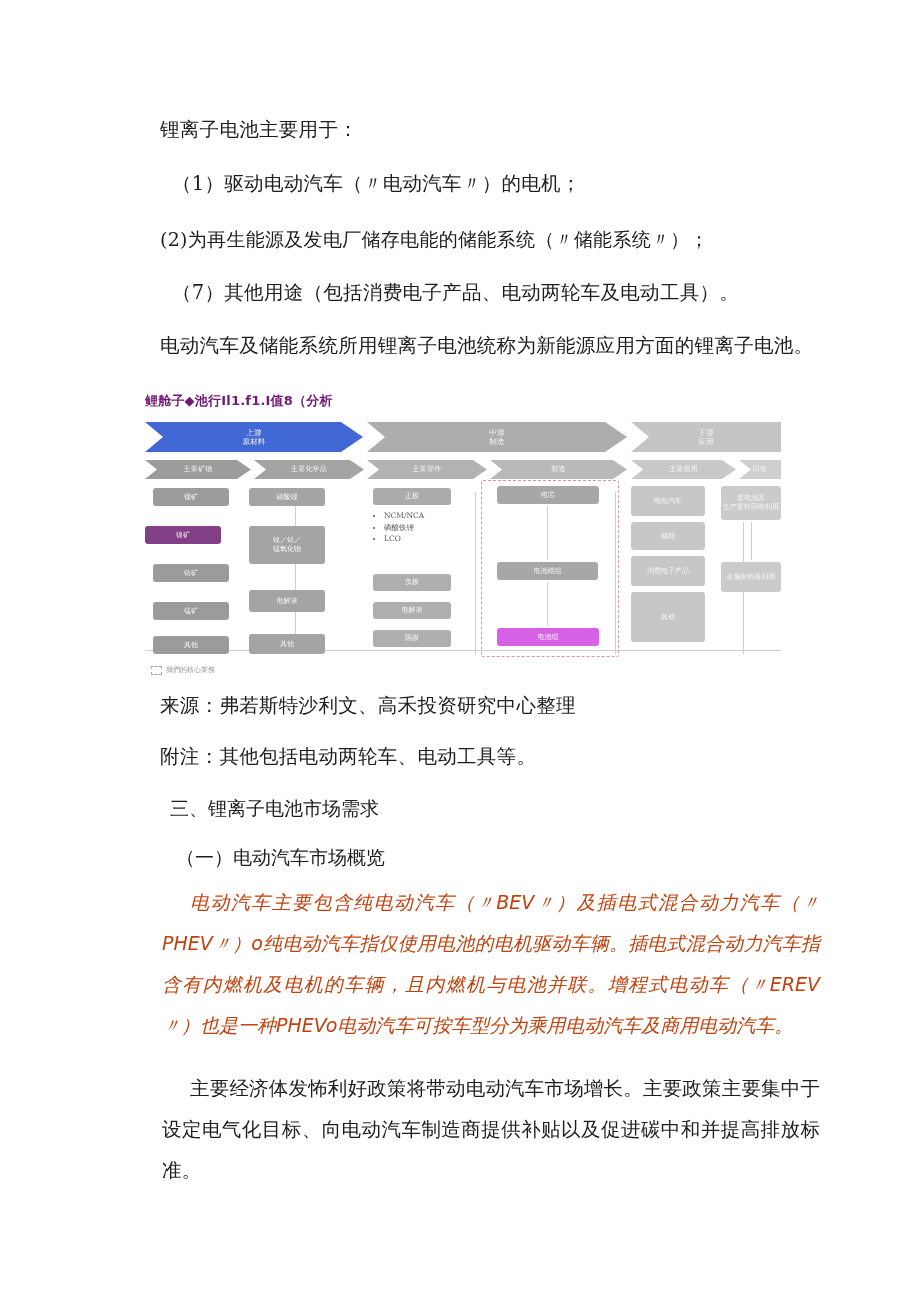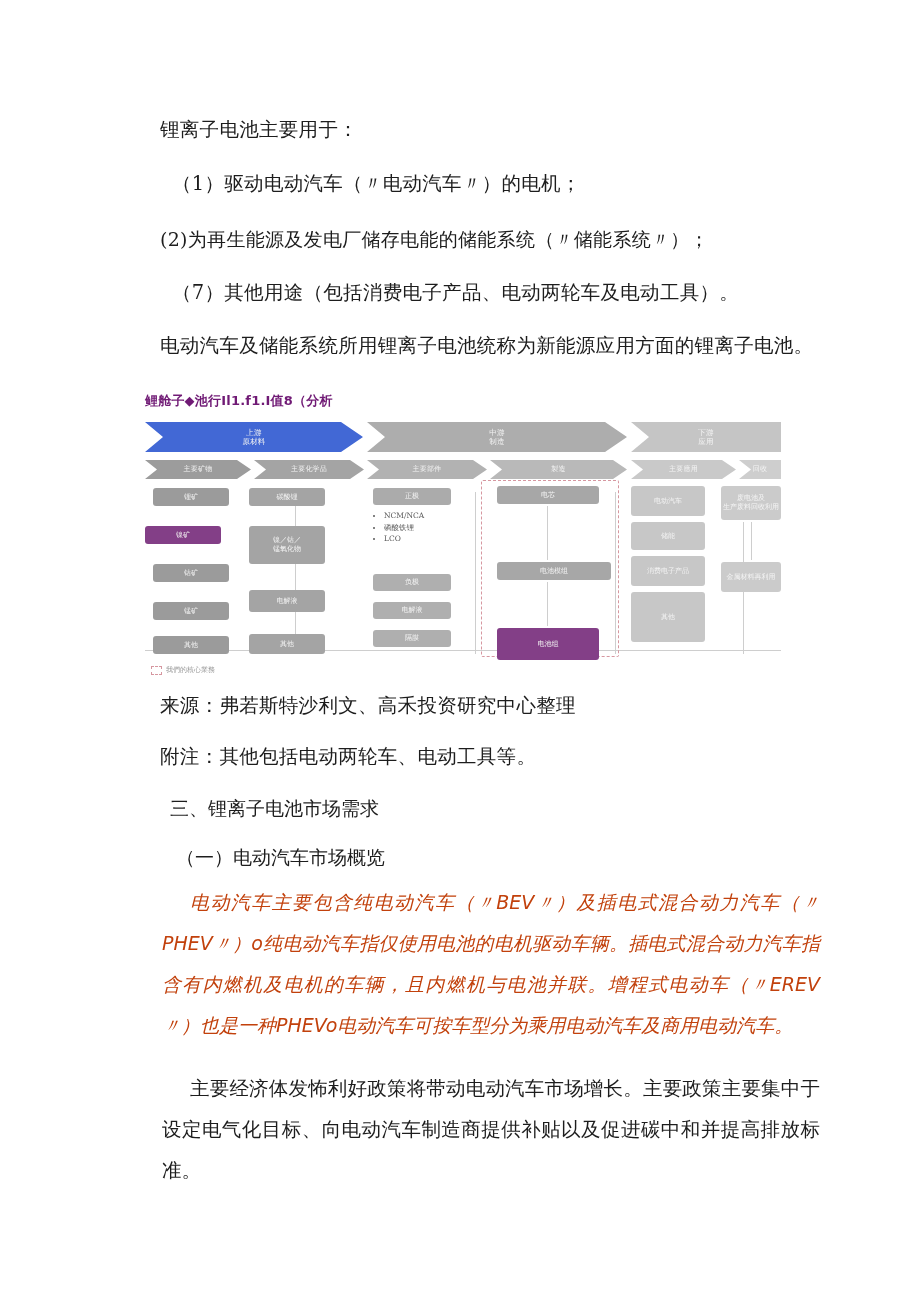--- a/index.html
+++ b/index.html
@@ -239,22 +239,22 @@
           <li>LCO</li>
         </ul>
       </div>
       <div class="boxg" style="left:228px; top:152px; width:78px; height:17px; background:#a8a8a8;">负极</div>
       <div class="boxg" style="left:228px; top:180px; width:78px; height:17px; background:#a8a8a8;">电解液</div>
       <div class="boxg" style="left:228px; top:208px; width:78px; height:17px; background:#a8a8a8;">隔膜</div>
 
       <div class="dashbox" style="left:336px; top:58px; width:136px; height:175px;"></div>
 
       <div class="boxg" style="left:352px; top:64px; width:102px; height:18px; background:#9e9e9e;">电芯</div>
-      <div class="boxg" style="left:352px; top:140px; width:114px; height:18px; background:#9e9e9e;">电池模组</div>
-      <div class="boxg" style="left:352px; top:206px; width:102px; height:32px; background:#701a75;">电池组</div>
+      <div class="boxg" style="left:352px; top:140px; width:101px; height:18px; background:#9e9e9e;">电池模组</div>
+      <div class="boxg" style="left:352px; top:206px; width:102px; height:18px; background:#d946ef;">电池组</div>
       <div class="greyline" style="left:402px; top:84px; width:1px; height:54px;"></div>
       <div class="greyline" style="left:402px; top:160px; width:1px; height:44px;"></div>
 
       <div class="boxg" style="left:486px; top:64px; width:74px; height:30px; background:#c6c6c6;">电动汽车</div>
       <div class="boxg" style="left:486px; top:100px; width:74px; height:28px; background:#c6c6c6;">储能</div>
       <div class="boxg" style="left:486px; top:134px; width:74px; height:30px; background:#c6c6c6;">消费电子产品</div>
       <div class="boxg" style="left:486px; top:170px; width:74px; height:50px; background:#c6c6c6;">其他</div>
 
       <div class="boxg" style="left:576px; top:64px; width:60px; height:34px; background:#cccccc; line-height:1.25;">废电池及<br>生产废料回收利用</div>
       <div class="boxg" style="left:576px; top:140px; width:60px; height:30px; background:#cccccc;">金属材料再利用</div>

